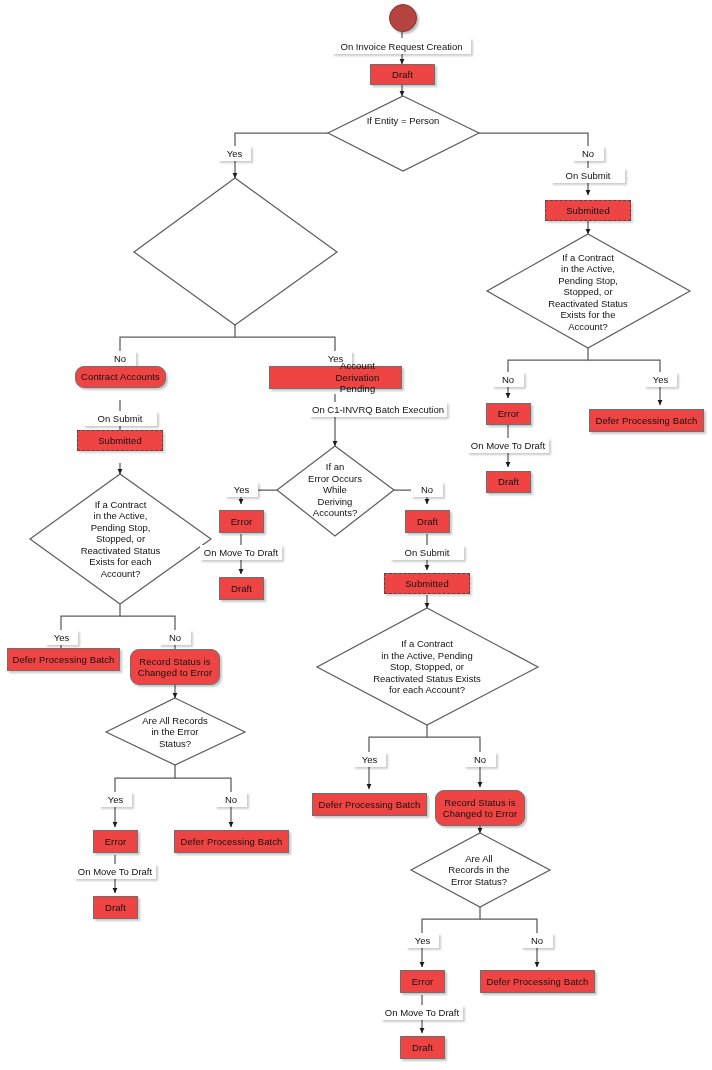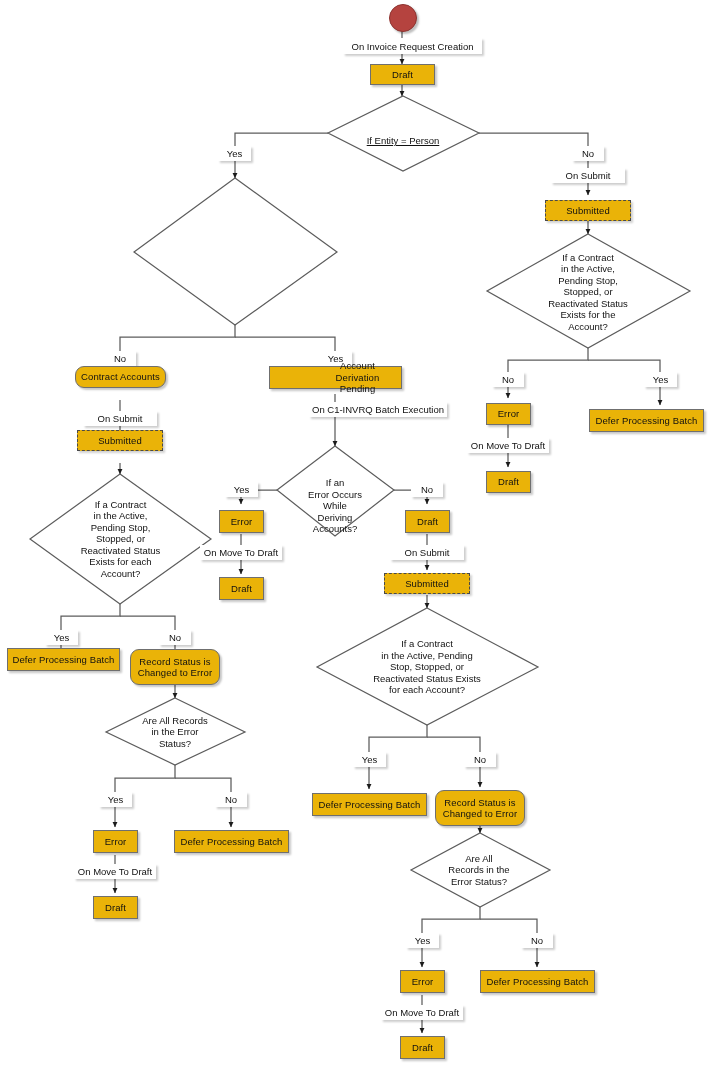--- a/index.html
+++ b/index.html
@@ -1,21 +1,21 @@
 <!DOCTYPE html>
 <html><head>
 <meta charset="utf-8">
 <style>
   html,body{margin:0;padding:0;background:#ffffff;}
   body{width:712px;height:1070px;overflow:hidden;
        font-family:"Liberation Sans","DejaVu Sans",sans-serif;}
   #stage{position:relative;width:712px;height:1070px;background:#fff;}
   svg#wires{position:absolute;left:0;top:0;width:712px;height:1070px;}
 
-  .node{position:absolute;box-sizing:border-box;background:#eab308;
+  .node{position:absolute;box-sizing:border-box;background:#ef4444;
         display:flex;align-items:center;justify-content:center;text-align:center;
         color:#111;font-size:9.5px;line-height:11.5px;letter-spacing:.1px;
         border:1.3px solid #6f6f6f;box-shadow:2px 2px 2px rgba(0,0,0,.22);
         padding:1px 4px;}
   .node.rounded{border-radius:9px;}
   .node.dashed{border:1.3px dashed #4a4a4a;box-shadow:2px 2px 2px rgba(0,0,0,.18);}
 
   .elabel{position:absolute;box-sizing:border-box;background:#fff;
           display:flex;align-items:center;justify-content:center;text-align:center;
           color:#111;font-size:9.5px;line-height:11px;white-space:nowrap;
@@ -129,25 +129,25 @@
       <polygon points="120,474 211,539 120,604 30,539"></polygon>
       <polygon points="175,698 245,732 175,765 106,732"></polygon>
       <polygon points="335,446 394,490 335,536 277,490"></polygon>
       <polygon points="427,608 538,667 427,725 317,667"></polygon>
       <polygon points="480,833 550,870 480,907 411,870"></polygon>
     </g>
   </svg>
 
   <div class="startdot" style="left:389px;top:4px;width:26px;height:26px;"></div>
 
-  <div class="elabel" style="left:343px;top:38px;width:139px;height:16px;">On Invoice Request Creation</div>
+  <div class="elabel" style="left:332px;top:38px;width:139px;height:16px;">On Invoice Request Creation</div>
 
   <div class="node" style="left:370px;top:64px;width:65px;height:21px;">Draft</div>
 
-  <div class="dtext" style="left:342px;top:134px;width:122px;height:14px;text-decoration:underline;">If Entity = Person</div>
+  <div class="dtext" style="left:342px;top:114px;width:122px;height:14px;">If Entity = Person</div>
 
   <div class="elabel" style="left:218px;top:146px;width:33px;height:15px;">Yes</div>
   <div class="elabel" style="left:572px;top:146px;width:32px;height:15px;">No</div>
 
   <div class="elabel" style="left:551px;top:168px;width:74px;height:15px;">On Submit</div>
 
   <div class="node dashed" style="left:545px;top:200px;width:86px;height:21px;">Submitted</div>
 
   <div class="dtext" style="left:512px;top:250px;width:152px;height:84px;white-space:pre-line;">If a Contract
 in the Active,
@@ -206,21 +206,21 @@
   <div class="node" style="left:174px;top:830px;width:115px;height:23px;">Defer Processing Batch</div>
 
   <div class="elabel" style="left:74px;top:864px;width:82px;height:15px;">On Move To Draft</div>
 
   <div class="node" style="left:93px;top:896px;width:45px;height:23px;">Draft</div>
 
   <div class="node" style="left:269px;top:366px;width:133px;height:23px;padding-left:48px;">Account Derivation Pending</div>
 
   <div class="elabel" style="left:269px;top:402px;width:138px;height:15px;margin-left:40px;">On C1-INVRQ Batch Execution</div>
 
-  <div class="dtext" style="left:290px;top:476px;width:90px;height:60px;white-space:pre-line;">If an
+  <div class="dtext" style="left:290px;top:460px;width:90px;height:60px;white-space:pre-line;">If an
 Error Occurs
 While
 Deriving
 Accounts?</div>
 
   <div class="elabel" style="left:225px;top:482px;width:33px;height:15px;">Yes</div>
   <div class="elabel" style="left:411px;top:482px;width:32px;height:15px;">No</div>
 
   <div class="node" style="left:219px;top:510px;width:45px;height:23px;">Error</div>
 

